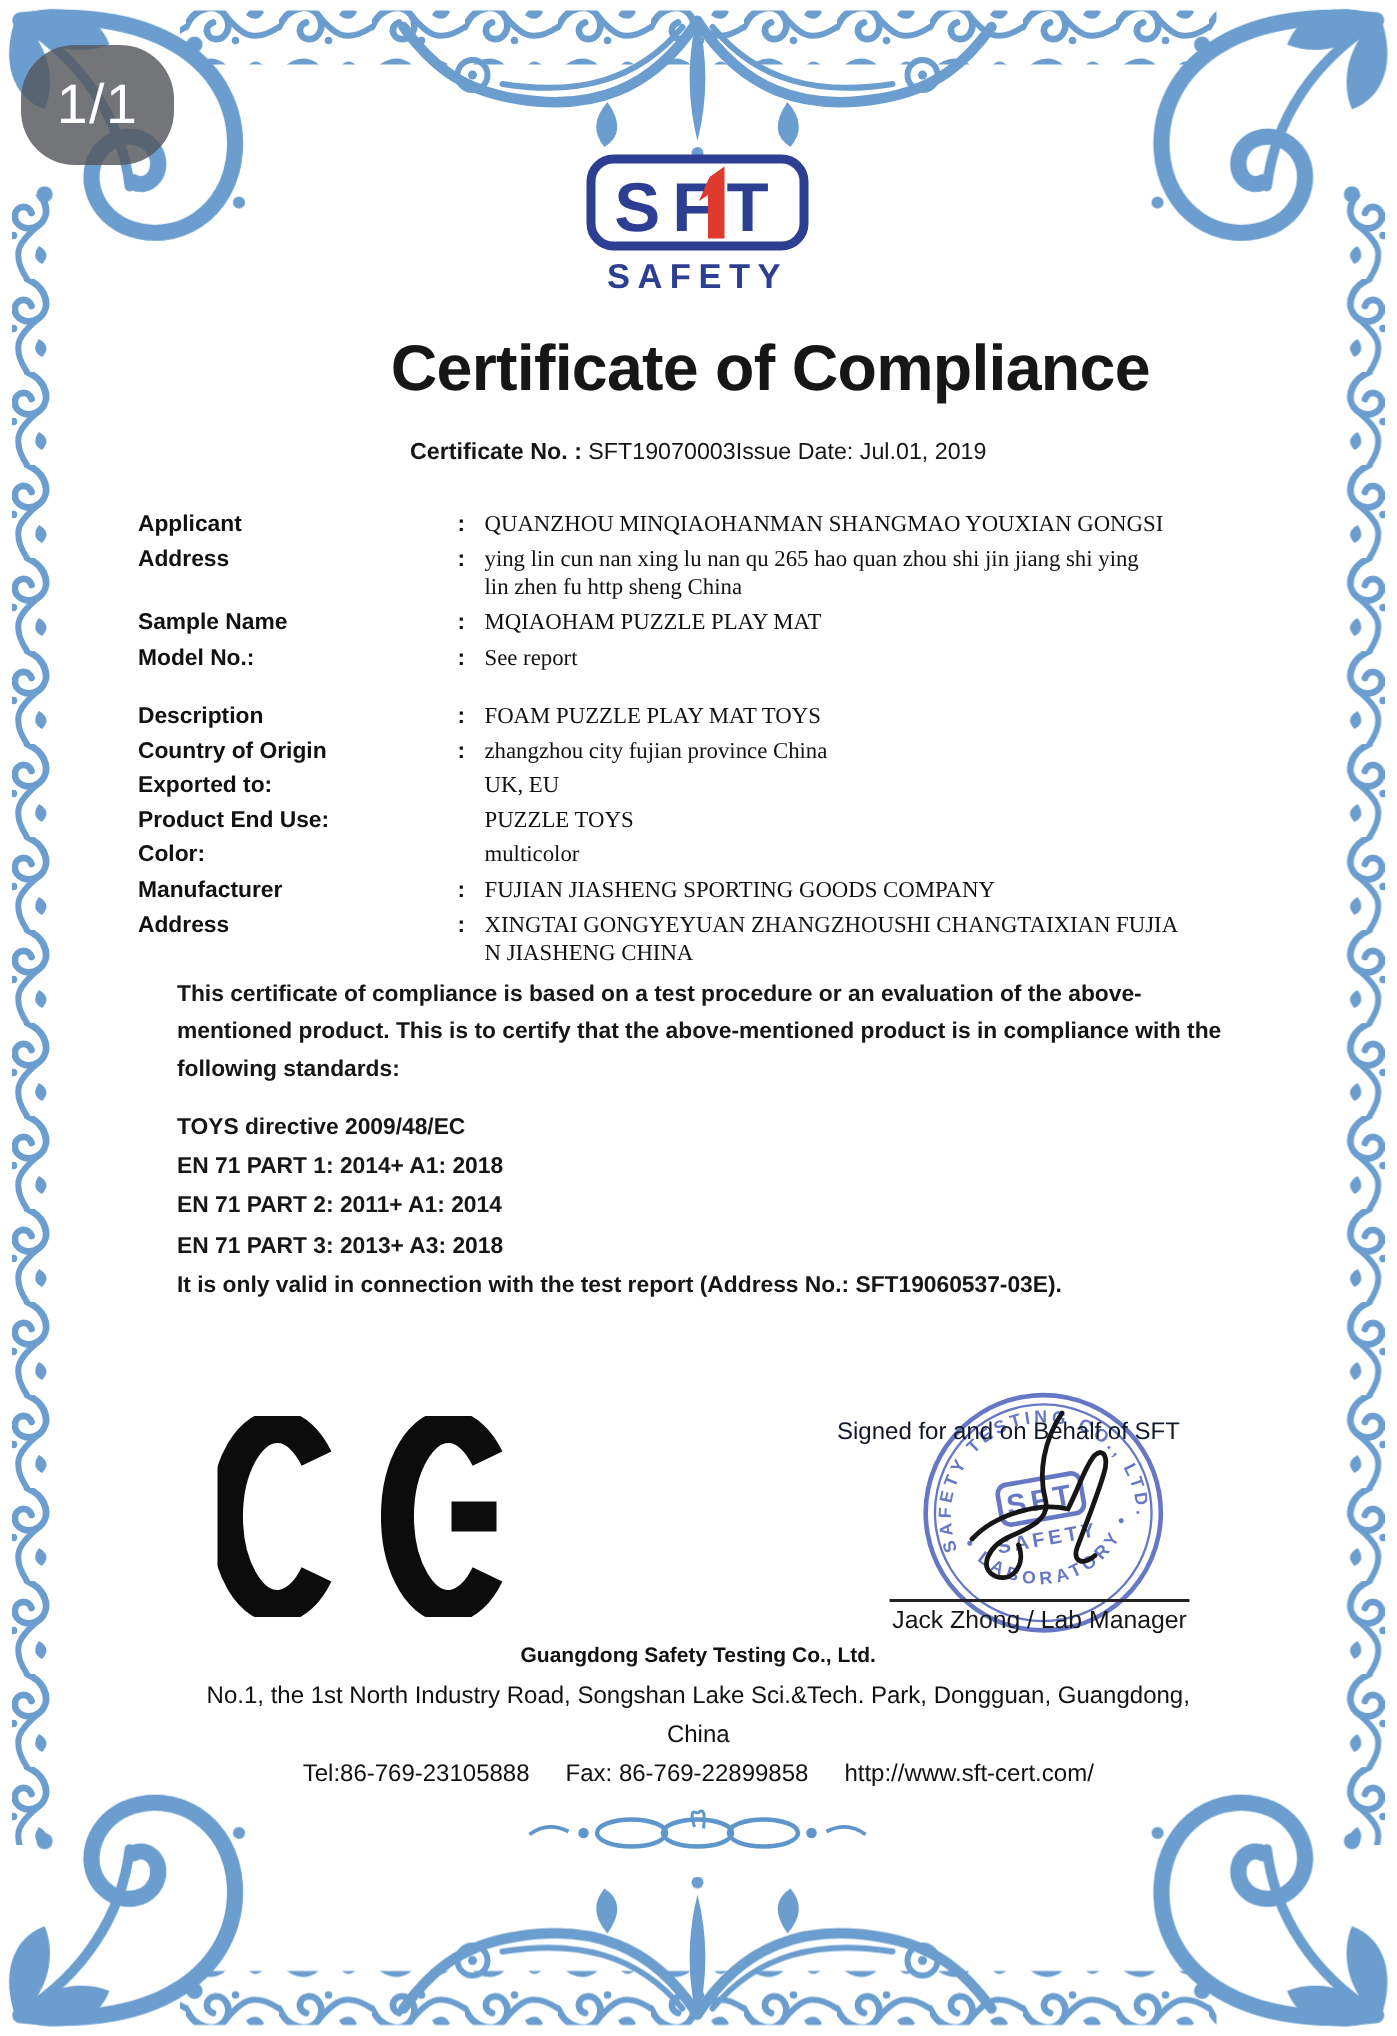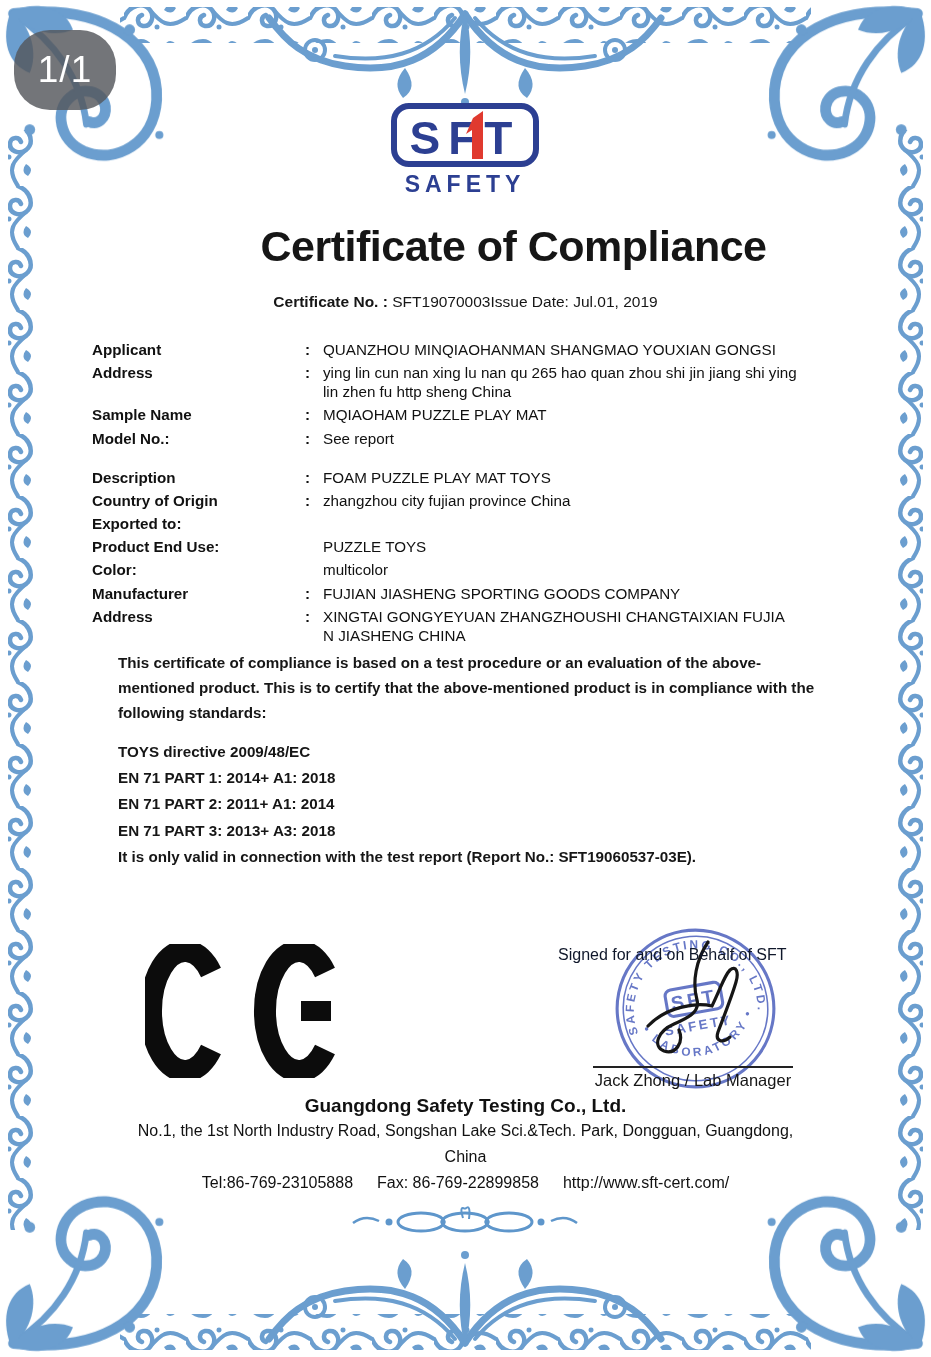--- a/index.html
+++ b/index.html
@@ -29,40 +29,40 @@
     left:0;top:293px;width:100%;display:flex;justify-content:center;
     font-size:15.5px;color:#161616;
   }
   .certline b{font-weight:700;}
 
   
   .fields{left:92px;top:340px;width:770px;font-size:15.2px;line-height:19px;}
   .frow{display:flex;margin-bottom:4.2px;}
   .frow .lbl{width:213px;flex:0 0 213px;font-weight:700;}
   .frow .sep{width:18px;flex:0 0 18px;font-weight:700;}
-  .frow .val{flex:1;white-space:nowrap;}
+  .frow .val{flex:1;white-space:nowrap;font-family:Liberation Serif, serif;}
   .gap-sm{margin-top:20px;}
 
   
   .statement{left:118px;top:650px;width:702px;font-size:15.2px;font-weight:700;color:#161616;}
   .statement .intro{line-height:25px;margin-bottom:14px;}
   .statement .std{line-height:26.2px;}
 
   
   .ce{left:145px;top:944px;}
 
   
   .signedfor{left:558px;top:946px;font-size:16px;color:#0f172a;z-index:3;}
   .stamp{left:613px;top:926px;z-index:1;opacity:.92;}
   .scribble{left:600px;top:928px;z-index:2;}
   .signline{left:593px;top:1066px;width:200px;border-top:2px solid #222;z-index:3;}
   .signer{left:553px;top:1071px;width:280px;text-align:center;font-size:16.5px;color:#161616;z-index:3;}
 
   
-  .company{left:0;top:1095px;width:100%;text-align:center;font-size:19px;font-weight:700;}
+  .company{left:0;top:1095px;width:100%;text-align:center;font-size:14px;font-weight:700;}
   .addr1{left:0;top:1122px;width:100%;text-align:center;font-size:16px;}
   .addr2{left:0;top:1148px;width:100%;text-align:center;font-size:16px;}
   .contact{left:0;top:1174px;width:100%;display:flex;justify-content:center;gap:24px;font-size:16px;}
   .divider{left:345px;top:1205px;}
 
   .border-art{left:0;top:0;z-index:0;}
 </style>
 </head>
 <body>
 
@@ -173,20 +173,21 @@
       <span class="val">FOAM PUZZLE PLAY MAT TOYS</span>
     </div>
     <div class="frow">
       <span class="lbl">Country of Origin</span>
       <span class="sep">:</span>
       <span class="val">zhangzhou city fujian province China</span>
     </div>
     <div class="frow">
       <span class="lbl">Exported to:</span>
       <span class="sep"></span>
+      <span class="val">UK, EU</span>
     </div>
     <div class="frow">
       <span class="lbl">Product End Use:</span>
       <span class="sep"></span>
       <span class="val">PUZZLE TOYS</span>
     </div>
     <div class="frow">
       <span class="lbl">Color:</span>
       <span class="sep"></span>
       <span class="val">multicolor</span>
@@ -205,21 +206,21 @@
       </span>
     </div>
   </div>
 
   <div class="abs statement">
     <div class="intro">This certificate of compliance is based on a test procedure or an evaluation of the above-mentioned product. This is to certify that the above-mentioned product is in compliance with the following standards:</div>
     <div class="std">TOYS directive 2009/48/EC</div>
     <div class="std">EN 71 PART 1: 2014+ A1: 2018</div>
     <div class="std">EN 71 PART 2: 2011+ A1: 2014</div>
     <div class="std">EN 71 PART 3: 2013+ A3: 2018</div>
-    <div class="std">It is only valid in connection with the test report (Report No.: SFT19060537-03E).</div>
+    <div class="std">It is only valid in connection with the test report (Address No.: SFT19060537-03E).</div>
   </div>
 
   <svg class="abs ce" role="img" width="200" height="134" viewBox="0 0 200 134" aria-label="CE">
     <g stroke="#0c0c0c" fill="none">
       <path d="M66,28.4 A34,60 0 1 0 66,105.6" stroke-width="22"></path>
       <g transform="translate(114,0)">
         <path d="M66,28.4 A34,60 0 1 0 66,105.6" stroke-width="22"></path>
         <line x1="42" y1="67" x2="72" y2="67" stroke-width="20"></line>
       </g>
     </g>

